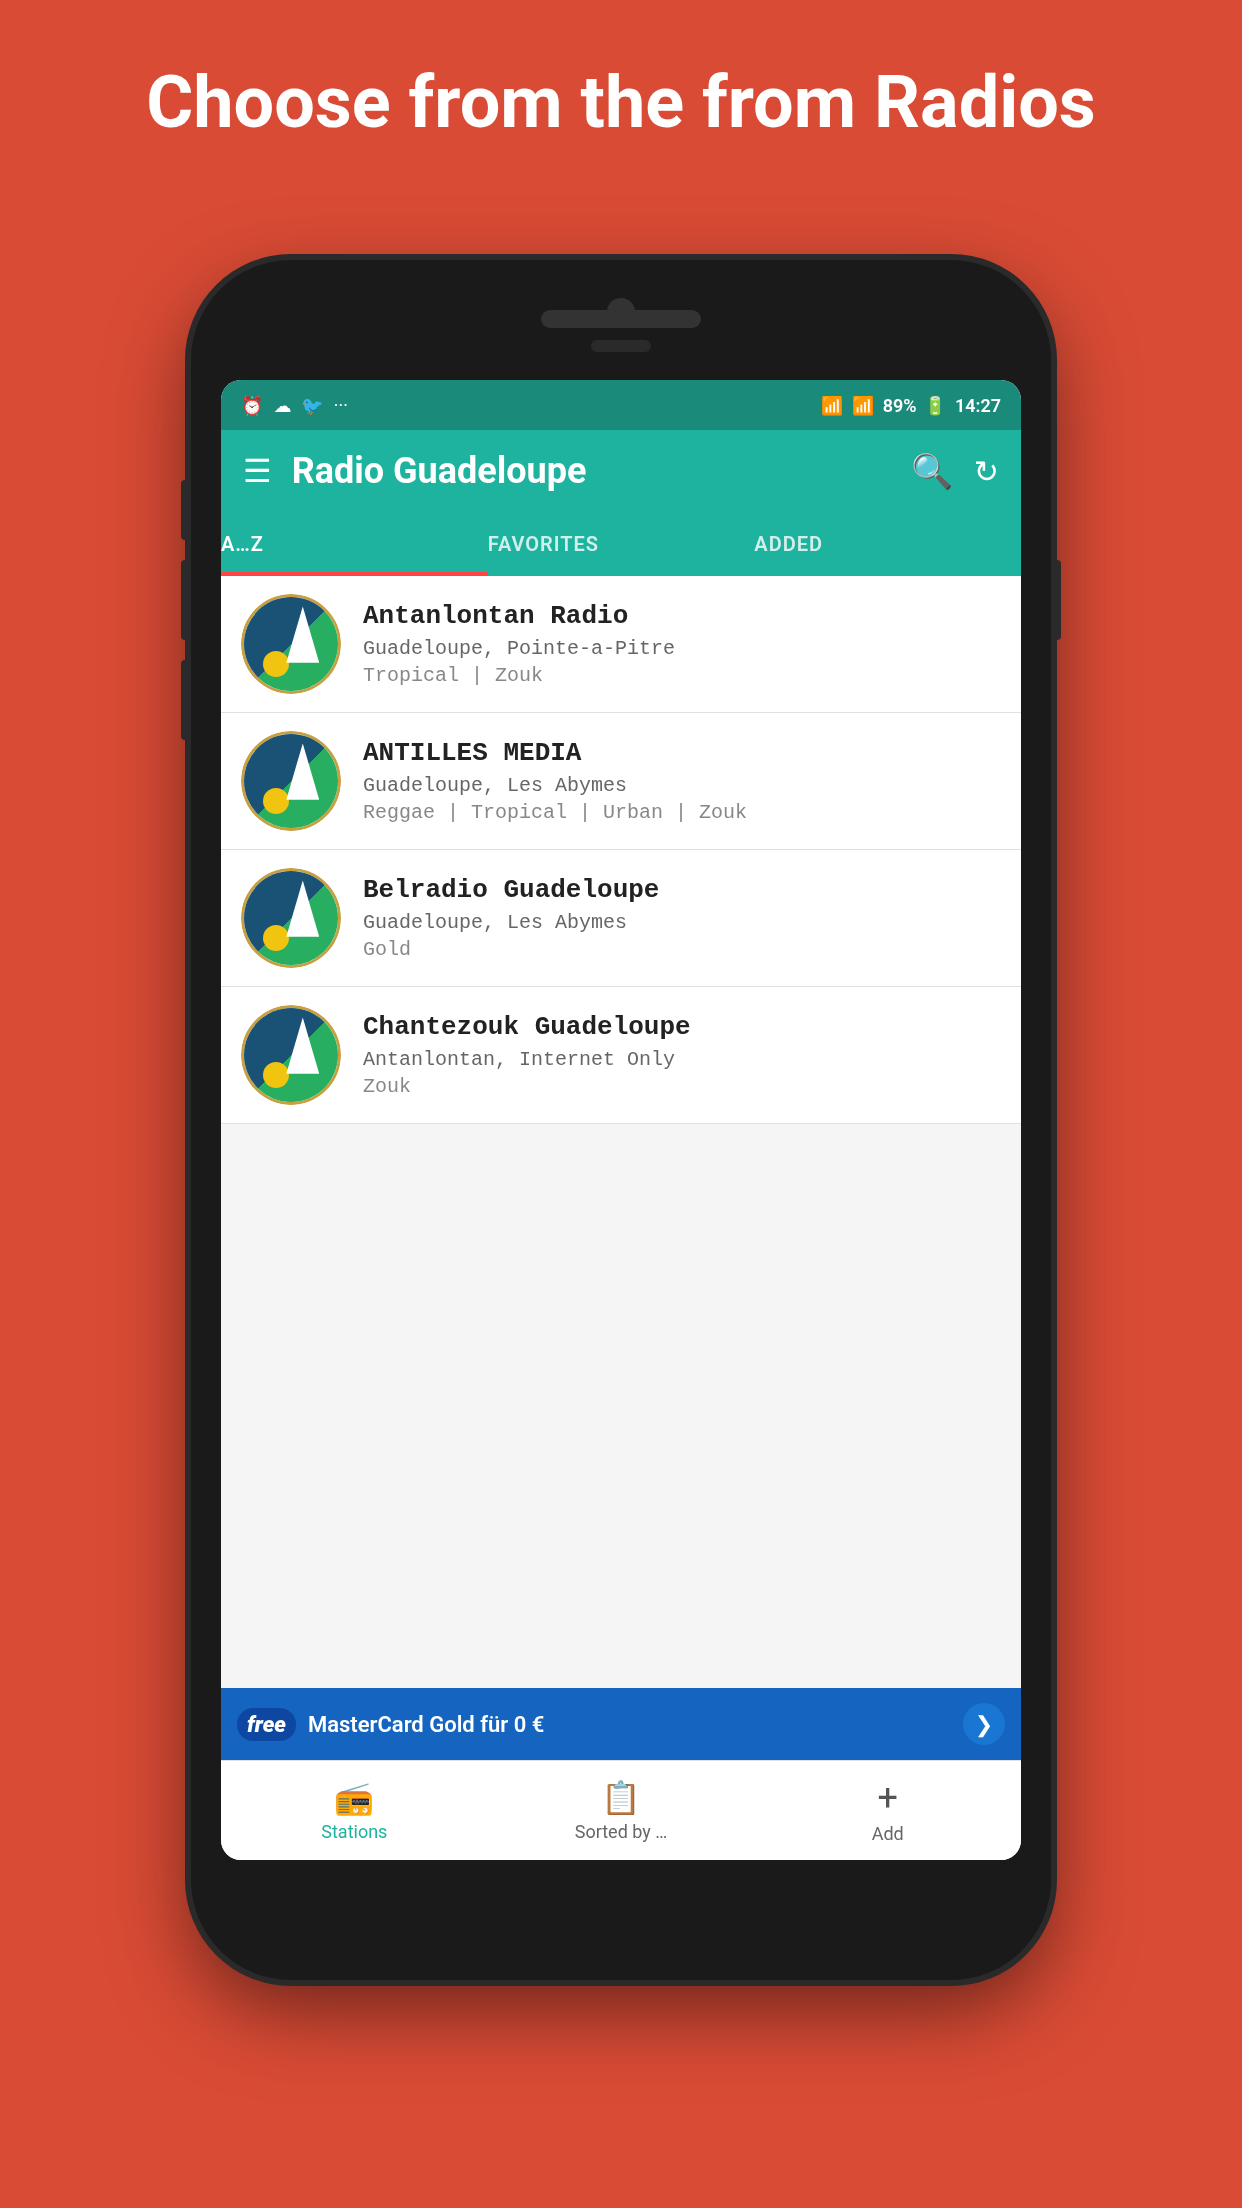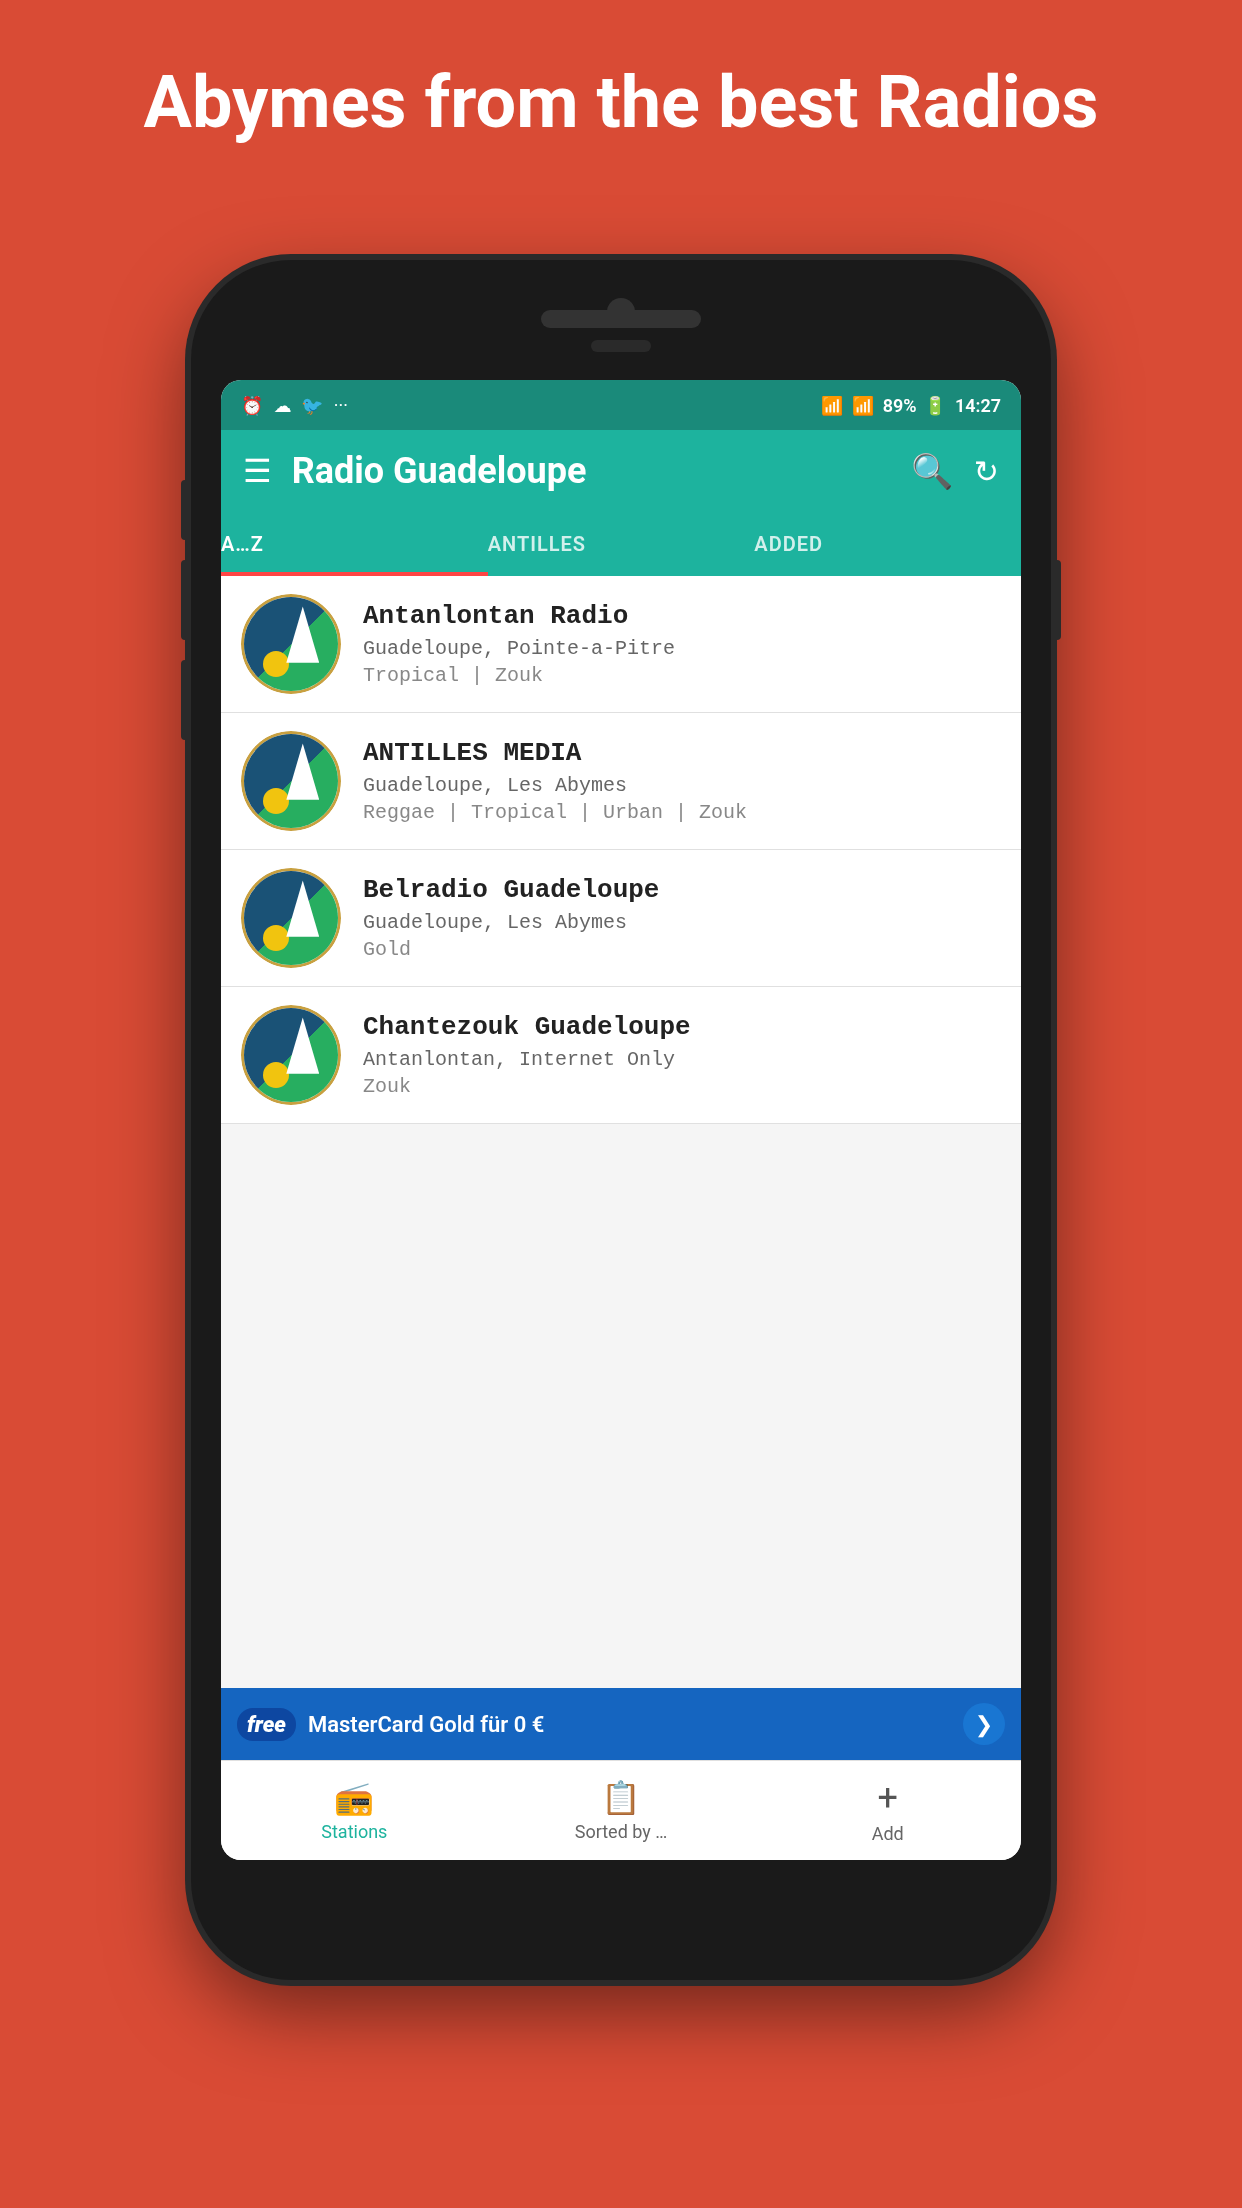--- a/index.html
+++ b/index.html
@@ -361,21 +361,21 @@
     }
 
     .list-area {
       overflow: hidden;
       flex: 1;
     }
   </style>
 </head>
 <body>
 
-<div class="page-title">Abymes from the best Radios</div>
+<div class="page-title">Choose from the from Radios</div>
 
 <div class="phone-frame">
   <div class="phone-camera"></div>
   <div class="phone-speaker"></div>
   <div class="phone-sensor"></div>
   <div class="phone-btn-right"></div>
   <div class="phone-btn-left-1"></div>
   <div class="phone-btn-left-2"></div>
   <div class="phone-btn-left-3"></div>
 
@@ -402,21 +402,21 @@
       <span class="app-title">Radio Guadeloupe</span>
       <span class="app-bar-icon">🔍</span>
       <span class="app-bar-icon" style="font-size:30px;">↻</span>
     </div>
 
     <div class="tabs-bar">
       <div class="tab active">
         <span>A…Z</span>
       </div>
       <div class="tab">
-        <span>ANTILLES</span>
+        <span>FAVORITES</span>
       </div>
       <div class="tab">
         <span>ADDED</span>
       </div>
     </div>
 
     <div class="screen-content">
       <div class="list-area">
 
         <div class="radio-item">

